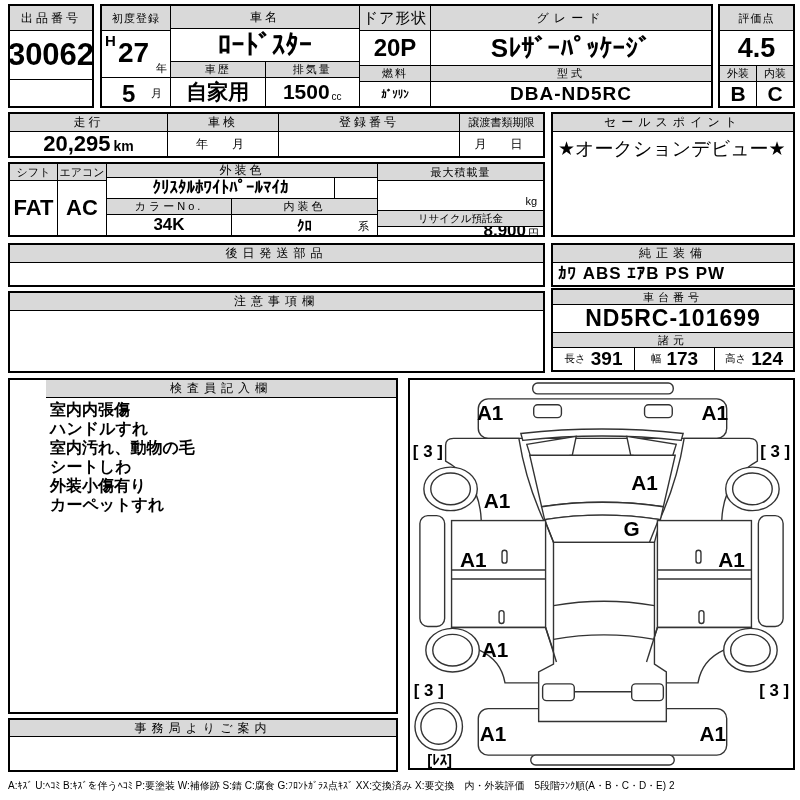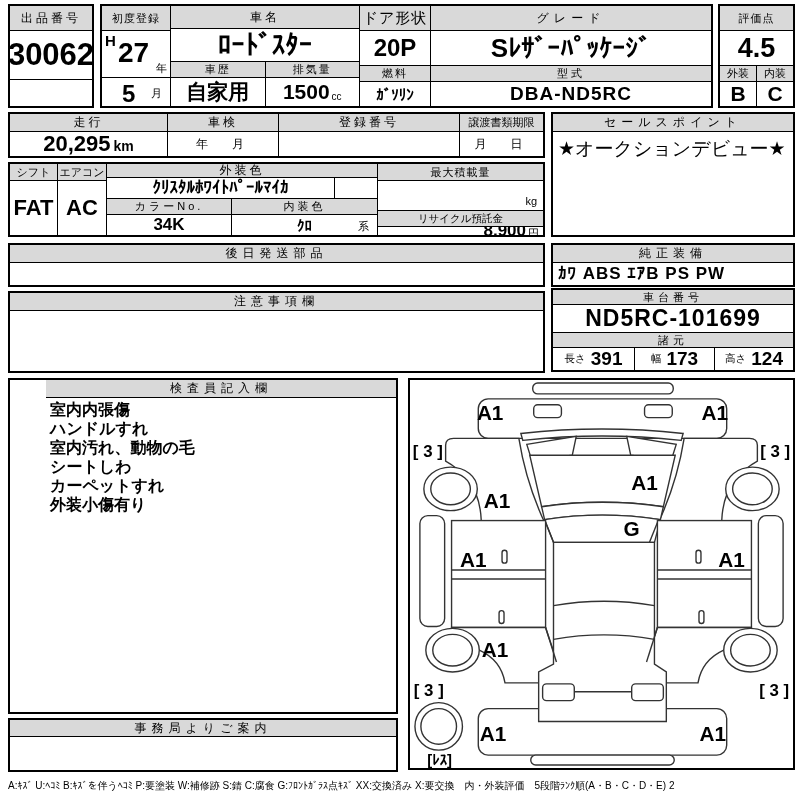--- a/index.html
+++ b/index.html
@@ -57,21 +57,21 @@
           <span style="font-size:10px;margin-left:2px;margin-top:8px;">cc</span>
         </div>
       </div>
     </div>
   </div>
 
   <div class="col bR" style="width:70px;">
     <div class="hdr bB" style="height:24px;font-size:15px;letter-spacing:1px;">ドア形状</div>
     <div class="val b bB" style="height:34px;font-size:24px;">20P</div>
     <div class="hdr bB" style="height:15px;font-size:11px;letter-spacing:2px;">燃料</div>
-    <div class="val b" style="flex:1;font-size:15px;">ｶﾞｿﾘﾝ</div>
+    <div class="val b" style="flex:1;font-size:11px;">ｶﾞｿﾘﾝ</div>
   </div>
 
   <div class="col" style="flex:1;">
     <div class="hdr bB" style="height:24px;letter-spacing:5px;">グレード</div>
     <div class="val b bB" style="height:34px;font-size:26px;">Sﾚｻﾞｰﾊﾟｯｹｰｼﾞ</div>
     <div class="hdr bB" style="height:15px;font-size:11px;letter-spacing:3px;">型式</div>
     <div class="val b" style="flex:1;font-size:19px;letter-spacing:1px;">DBA-ND5RC</div>
   </div>
 </div>
 
@@ -190,22 +190,22 @@
   </div>
 </div>
 
 <div class="box" style="left:8px;top:378px;width:390px;height:336px;padding-left:36px;">
   <div class="hdr bB" style="height:17px;letter-spacing:5px;">検査員記入欄</div>
   <div style="flex:1;padding:2px 4px;font-size:16px;font-weight:bold;line-height:19px;">
     <div>室内内張傷</div>
     <div>ハンドルすれ</div>
     <div>室内汚れ、動物の毛</div>
     <div>シートしわ</div>
+    <div>外装小傷有り</div>
     <div>カーペットすれ</div>
-    <div>外装小傷有り</div>
   </div>
 </div>
 
 <div class="box" style="left:8px;top:718px;width:390px;height:54px;">
   <div class="hdr bB" style="height:16px;letter-spacing:5px;text-align:center;">事務局よりご案内</div>
   <div style="flex:1;"></div>
 </div>
 
 <div class="box" style="left:408px;top:378px;width:387px;height:392px;padding:0;">
   <svg viewBox="0 0 387 392" width="383" height="388">

